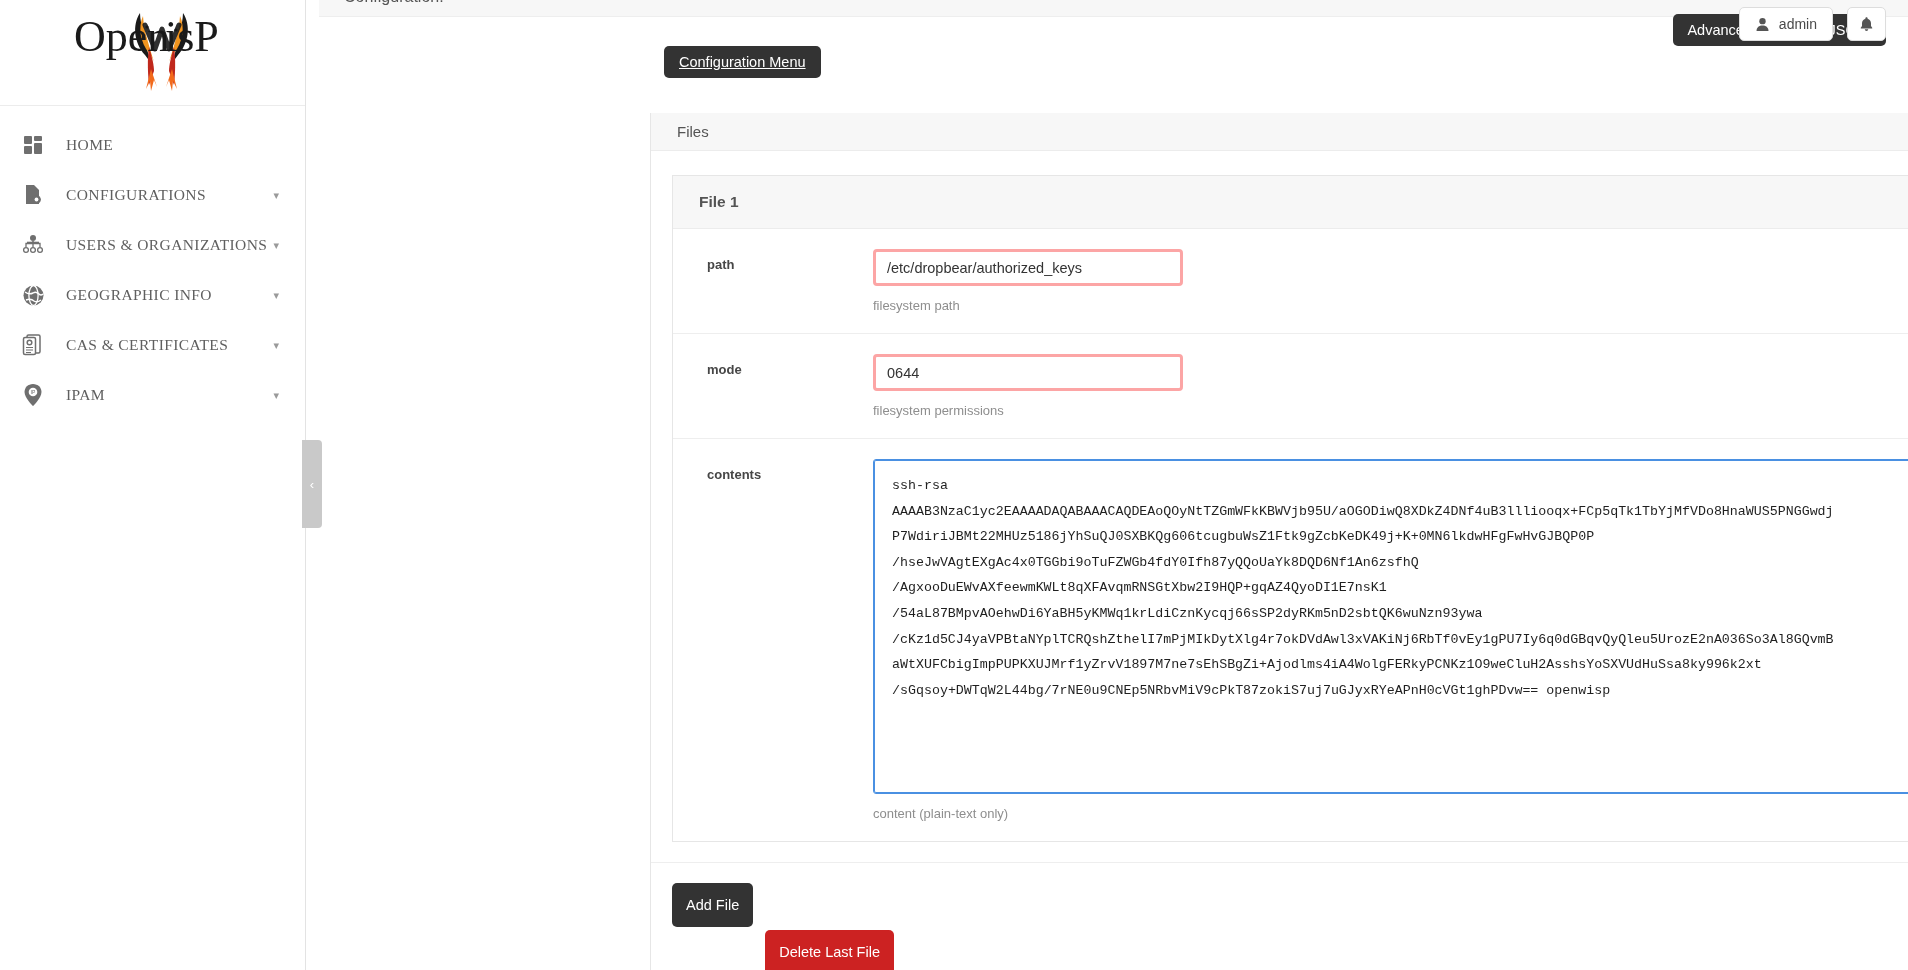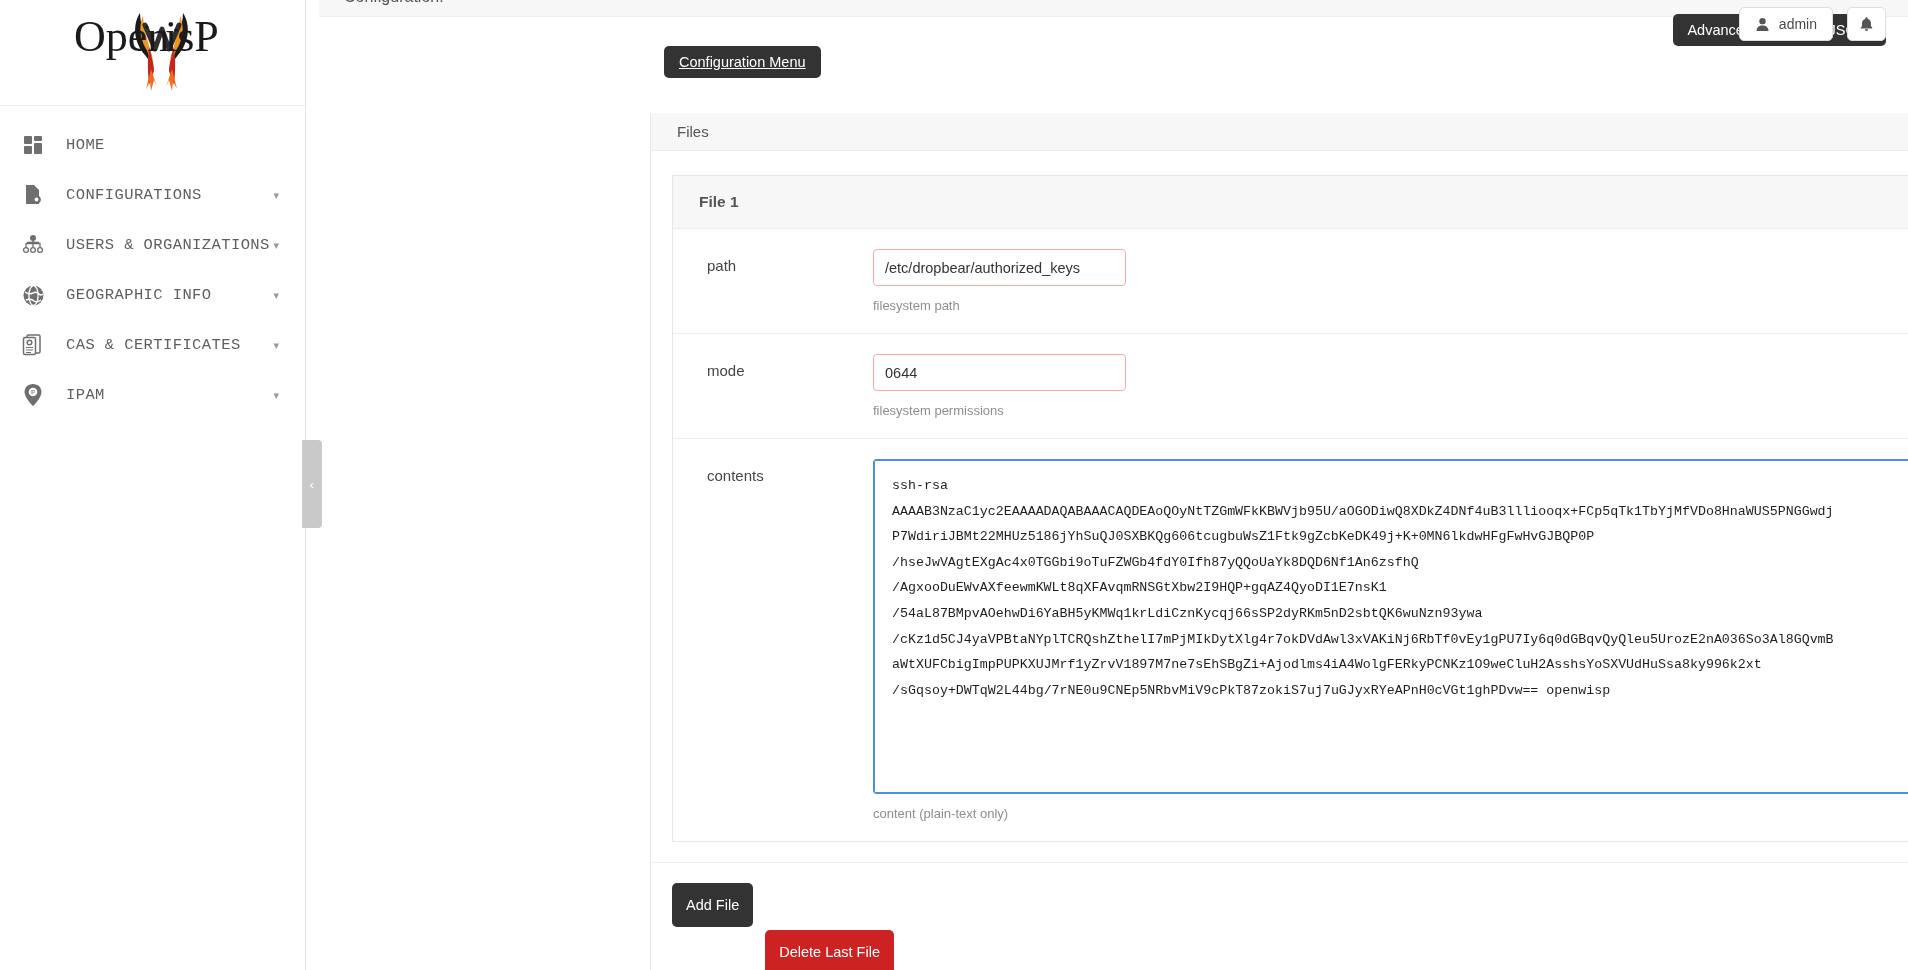--- a/index.html
+++ b/index.html
@@ -43,21 +43,21 @@
     width: 30px; height: 30px;
     flex: 0 0 30px;
     display: flex; align-items: center; justify-content: center;
     color: #6f6f6f;
     margin-right: 18px;
   }
   .nav-label {
     font-size: 15.5px;
     letter-spacing: .4px;
     color: #5f5f5f;
-    font-family: Liberation Mono, monospace;
+    font-family: Liberation Serif, serif;
     white-space: nowrap;
   }
   .nav-caret {
     margin-left: auto;
     color: #9a9a9a;
     font-size: 11px;
     line-height: 1;
   }
 
   
@@ -204,29 +204,30 @@
   .field-row {
     display: flex;
     padding: 20px 0 20px 0;
     border-bottom: 1px solid #eeeeee;
   }
   .field-row:last-child { border-bottom: none; }
   .field-label {
     width: 200px;
     flex: 0 0 200px;
     padding-left: 34px;
-    font-size: 15px;
+    font-size: 13px;
     color: #464646;
     padding-top: 8px;
+    font-weight: bold;
   }
   .field-ctl { flex: 1 1 auto; }
   .txt-input {
-    width: 253px;
+    width: 310px;
     height: 37px;
-    border: 1px solid #fca5a5;
+    border: 3px solid #fca5a5;
     border-radius: 4px;
     padding: 0 11px;
     font-family: "Liberation Sans", sans-serif;
     font-size: 14.5px;
     color: #333333;
     outline: none;
     background: #ffffff;
   }
   .hint {
     font-size: 13px;

